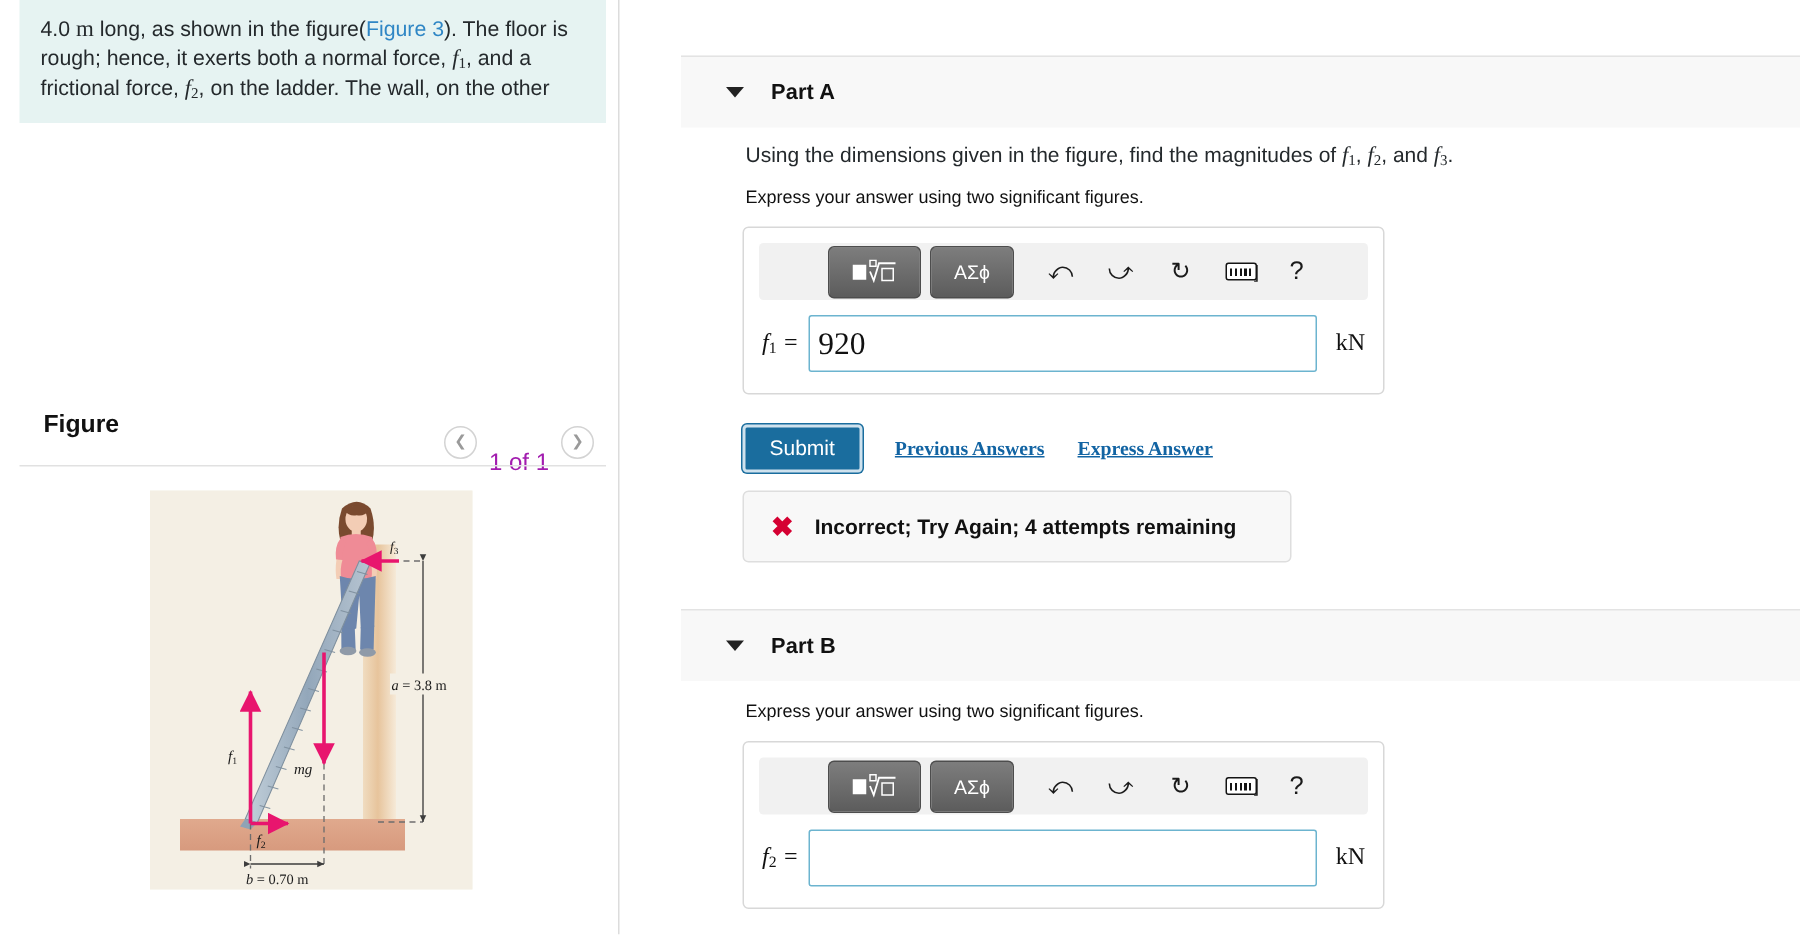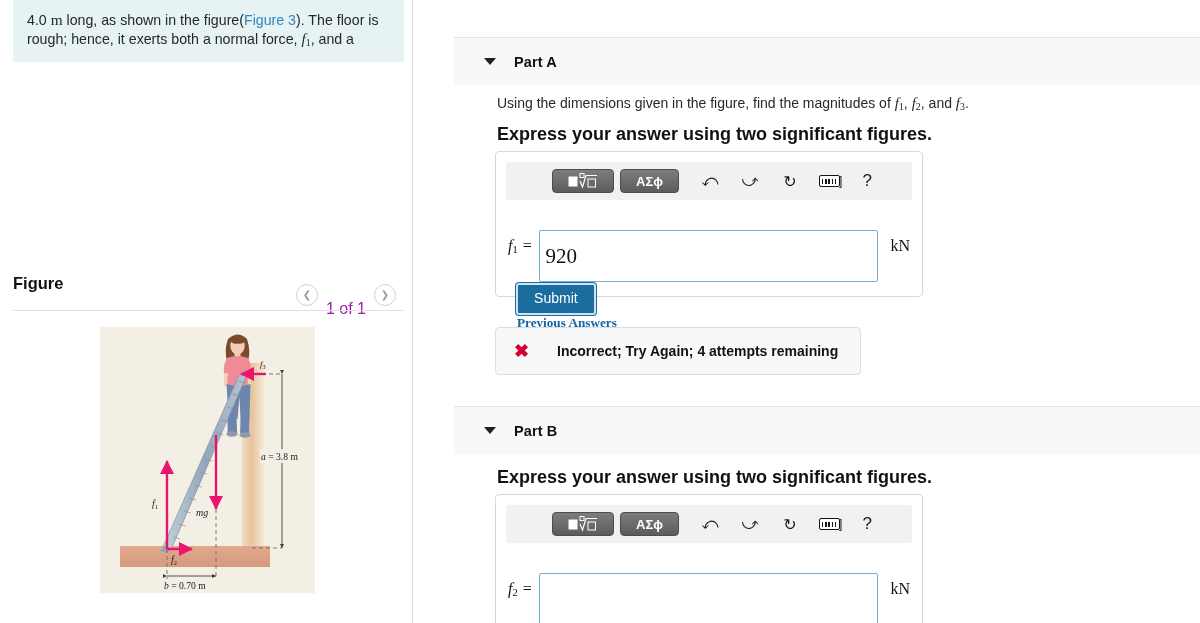--- a/index.html
+++ b/index.html
@@ -40,21 +40,21 @@
   .mvar sub {
     font-style: normal; font-size: 10px; font-family:"Liberation Serif",serif;
     vertical-align: -0.22em;
   }
 
   
   .figure-head {
     position: absolute; left: 13px; top: 272px; width: 391px; height: 32px;
   }
   .figure-title {
-    position:absolute; left: 0; top: 2px;
+    position:absolute; left: 16px; top: 2px;
     font-size: 16.5px; font-weight: bold; color: #111;
   }
   .pager { position:absolute; right: 8px; top: 0px; display:flex; align-items:center; gap: 8px; }
   .pg-btn {
     width: 22px; height: 22px; border-radius: 50%;
     border: 1px solid #d3d3d3; background: #fff;
     display: flex; align-items: center; justify-content: center;
     color: #9a9a9a; font-size: 10px; line-height: 1;
   }
   .pg-label { font-size: 16px; color: #a21caf; margin-top: 28px; }
@@ -85,50 +85,49 @@
     width: 0; height: 0;
     border-left: 6px solid transparent;
     border-right: 6px solid transparent;
     border-top: 7px solid #222;
   }
   .part-title { font-size: 14.5px; font-weight: bold; color: #111; letter-spacing: .1px; }
 
   .body-text {
     position:absolute; font-size: 14px; color: #24292c;
   }
-  .bold-text { font-weight: bold; font-size: 18px; color:#111; }
+  .bold-text { font-weight: normal; font-size: 12px; color:#111; }
 
   
   .ans-card {
     position:absolute;
     width: 428px;
     border: 1px solid #d8d8d8;
     border-radius: 4px;
     background: #fff;
   }
   .mathbar {
     margin: 10px 10px 0 10px;
     background: #f1f1f1;
     border-radius: 3px;
     height: 38px;
     display:flex; align-items:center;
     padding-left: 46px;
     gap: 0px;
   }
   .mbtn {
-    height: 24px; min-width: 40px;
+    height: 35px; min-width: 40px;
     border-radius: 4px;
     background: linear-gradient(#7d7d7d, #5c5c5c);
     border: 1px solid #4d4d4d;
     color:#fff;
     display:flex; align-items:center; justify-content:center;
     font-size: 13px;
     margin-right: 6px;
     padding: 0 15px;
-    font-weight: bold;
   }
   .mbtn.sq { min-width: 46px; }
   .tool-ic {
     width: 30px; text-align:center; color:#1a1a1a; font-size: 16px;
     display:flex; align-items:center; justify-content:center;
   }
   .tool-ic.gap { margin-left: 10px; }
   .kbd-ic {
     display:inline-block; width: 21px; height: 12px;
     border: 1.5px solid #141414; border-radius: 2px;
@@ -142,36 +141,35 @@
     display:flex; align-items:center;
     padding: 10px 12px 14px 12px;
   }
   .ans-label {
     font-family:"Liberation Serif", serif; font-style: italic;
     font-size: 16px; margin-right: 6px; color:#111;
     white-space: nowrap;
   }
   .ans-label sub { font-style: normal; font-size: 10.5px; vertical-align: -0.22em; }
   .ans-input {
-    flex: 1; height: 52px;
+    flex: 1; height: 38px;
     border: 1px solid #6cb4cf;
     border-radius: 2px;
     background:#fff;
     font-family:"Liberation Serif", serif;
     font-size: 21px; color:#111;
     padding: 0 6px;
     outline: none;
-    margin-top: 20px;
   }
   .ans-unit {
     margin-left: 12px; font-family:"Liberation Serif", serif;
     font-size: 16px; color:#111;
   }
 
-  .submit-row { position:absolute; display:flex; align-items:center;flex-direction:column; }
+  .submit-row { position:absolute; display:flex; align-items:center; }
   .submit-btn {
     background: #1a6d9e;
     color: #fff;
     font-size: 14px;
     font-family:"Liberation Sans", sans-serif;
     padding: 6px 16px 7px 16px;
     border-radius: 3px;
     border: 2px solid #cfe2ee;
     box-shadow: 0 0 0 1px #1a6d9e;
     line-height: 1.1;
@@ -185,32 +183,33 @@
     position:absolute;
     width: 366px; height: 48px;
     border: 1px solid #dedede; border-radius: 4px;
     background: #f8f8f8;
     display:flex; align-items:center;
   }
   .x-icon {
     margin-left: 18px; margin-right: 14px;
     color: #d50032; font-size: 18px; font-weight: bold; line-height:1;
   }
-  .feedback-text { font-size: 14px; font-weight: bold; color: #111; margin-left: 14px; }
+  .feedback-text { font-size: 14px; font-weight: bold; color: #111; }
 </style>
 </head>
 <body>
 
 <div class="page">
 
   <div class="left-col">
 
     <div class="problem-box">
       <span class="ln">4.0 <span class="unit-serif">m</span> long, as shown in the figure(<span class="figlink">Figure 3</span>). The floor is</span>
       <span class="ln">rough; hence, it exerts both a normal force, <span class="mvar">f<sub>1</sub></span>, and a</span>
+      <span class="ln">frictional force, <span class="mvar">f<sub>2</sub></span>, on the ladder. The wall, on the other</span>
     </div>
 
     <div class="figure-head">
       <div class="figure-title">Figure</div>
       <div class="pager">
         <div class="pg-btn">❮</div>
         <div class="pg-label">1 of 1</div>
         <div class="pg-btn">❯</div>
       </div>
     </div>

